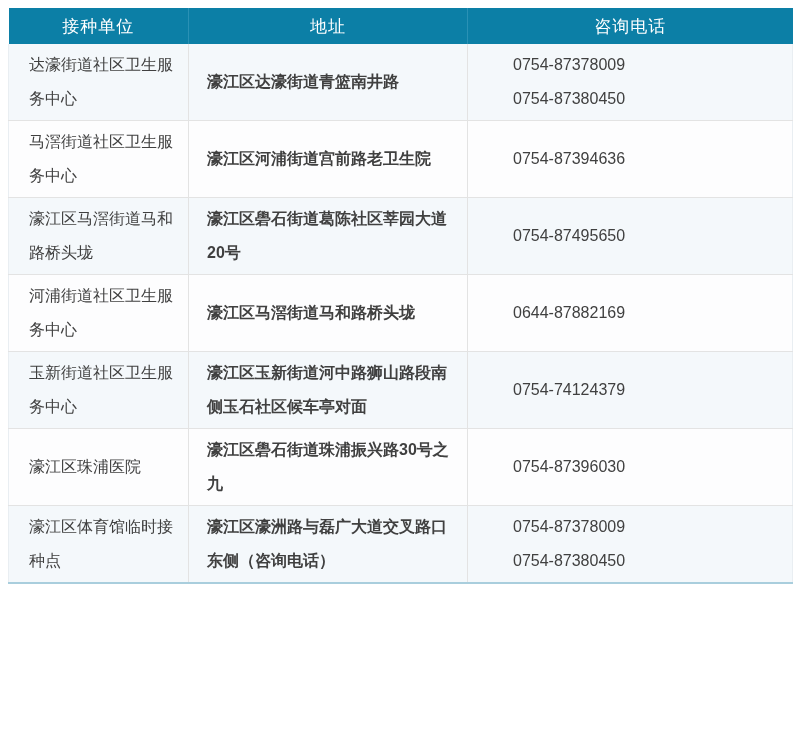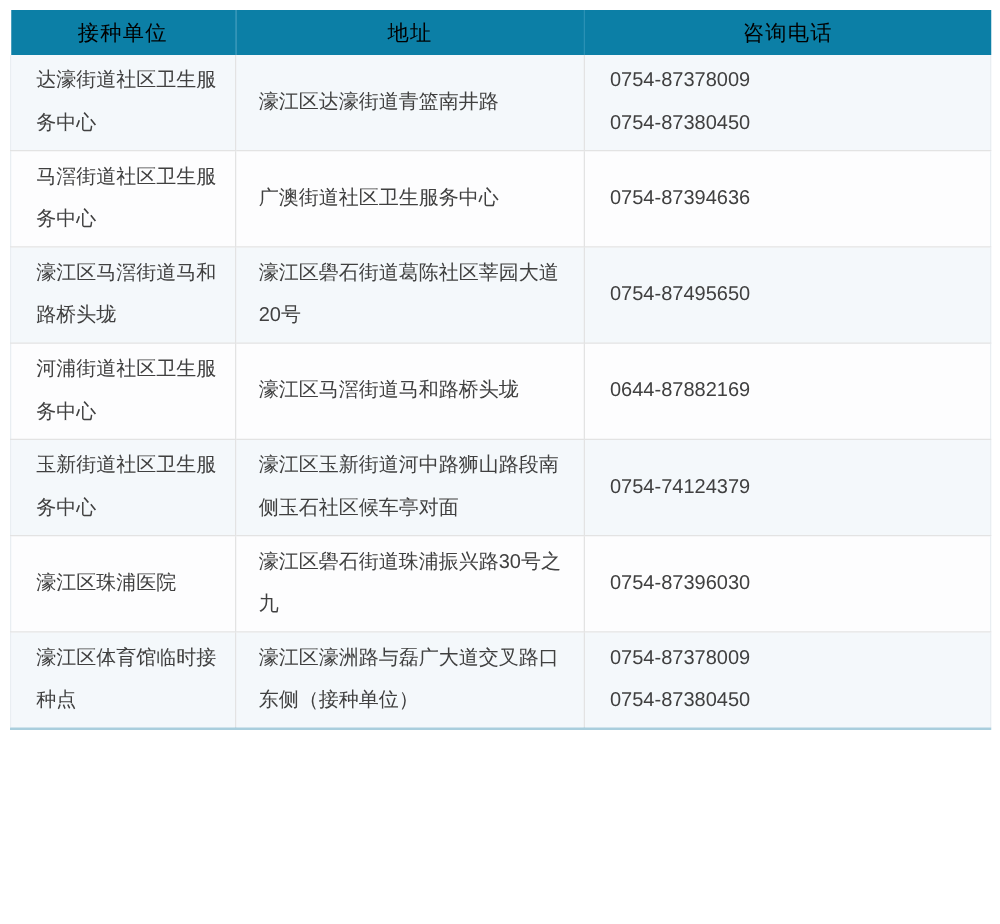--- a/index.html
+++ b/index.html
@@ -18,49 +18,49 @@
     border-collapse: collapse;
     table-layout: fixed;
     border-bottom: 2px solid #a9cedd;
   }
   table.sites col.c1 { width: 180px; }
   table.sites col.c2 { width: 279px; }
   table.sites col.c3 { width: 325px; }
 
   thead th {
     background: #0c7fa6;
-    color: #000000;
+    color: #ffffff;
     font-size: 17px;
     font-weight: 400;
     height: 36px;
     text-align: center;
     vertical-align: middle;
     border-right: 1px solid #2a91b5;
     letter-spacing: 1px;
   }
   thead th:last-child { border-right: none; font-family: Liberation Serif, serif; }
 
   tbody td {
     font-size: 16px;
     color: #404040;
     line-height: 34px;
     vertical-align: middle;
     border: 1px solid #e3e3e3;
     border-top: none;
     padding: 4px 12px 4px 20px;
     word-break: break-all;
   }
-  tbody td.address { padding-left: 18px; }
+  tbody td.address { padding-left: 18px; font-weight: bold; }
   tbody tr { height: 76px; }
   tbody tr:nth-child(odd)  { background: #f4f8fb; }
   tbody tr:nth-child(even) { background: #fdfdfe; }
   tbody tr td:first-child { border-left-color: #e9eef2; }
   tbody tr td:last-child  { border-right-color: #e9eef2; }
 
-  .phone-line { display: block; }
+  .phone-line { display: block; margin-left: 25px; }
 </style>
 </head>
 <body>
 
 <div class="page">
   <table class="sites">
     <colgroup>
       <col class="c1">
         <col class="c2">
         <col class="c3">
@@ -76,21 +76,21 @@
         <tr>
           <td class="unit">达濠街道社区卫生服务中心</td>
           <td class="address">濠江区达濠街道青篮南井路</td>
           <td class="phone">
             <span class="phone-line">0754-87378009</span>
             <span class="phone-line">0754-87380450</span>
           </td>
         </tr>
         <tr>
           <td class="unit">马滘街道社区卫生服务中心</td>
-          <td class="address">广澳街道社区卫生服务中心</td>
+          <td class="address">濠江区河浦街道宫前路老卫生院</td>
           <td class="phone">
             <span class="phone-line">0754-87394636</span>
           </td>
         </tr>
         <tr>
           <td class="unit">濠江区马滘街道马和路桥头垅</td>
           <td class="address">濠江区礐石街道葛陈社区莘园大道20号</td>
           <td class="phone">
             <span class="phone-line">0754-87495650</span>
           </td>
@@ -111,21 +111,21 @@
         </tr>
         <tr>
           <td class="unit">濠江区珠浦医院</td>
           <td class="address">濠江区礐石街道珠浦振兴路30号之九</td>
           <td class="phone">
             <span class="phone-line">0754-87396030</span>
           </td>
         </tr>
         <tr>
           <td class="unit">濠江区体育馆临时接种点</td>
-          <td class="address">濠江区濠洲路与磊广大道交叉路口东侧（接种单位）</td>
+          <td class="address">濠江区濠洲路与磊广大道交叉路口东侧（咨询电话）</td>
           <td class="phone">
             <span class="phone-line">0754-87378009</span>
             <span class="phone-line">0754-87380450</span>
           </td>
         </tr>
       </tbody>
   </table>
 </div>
 
 </body></html>

